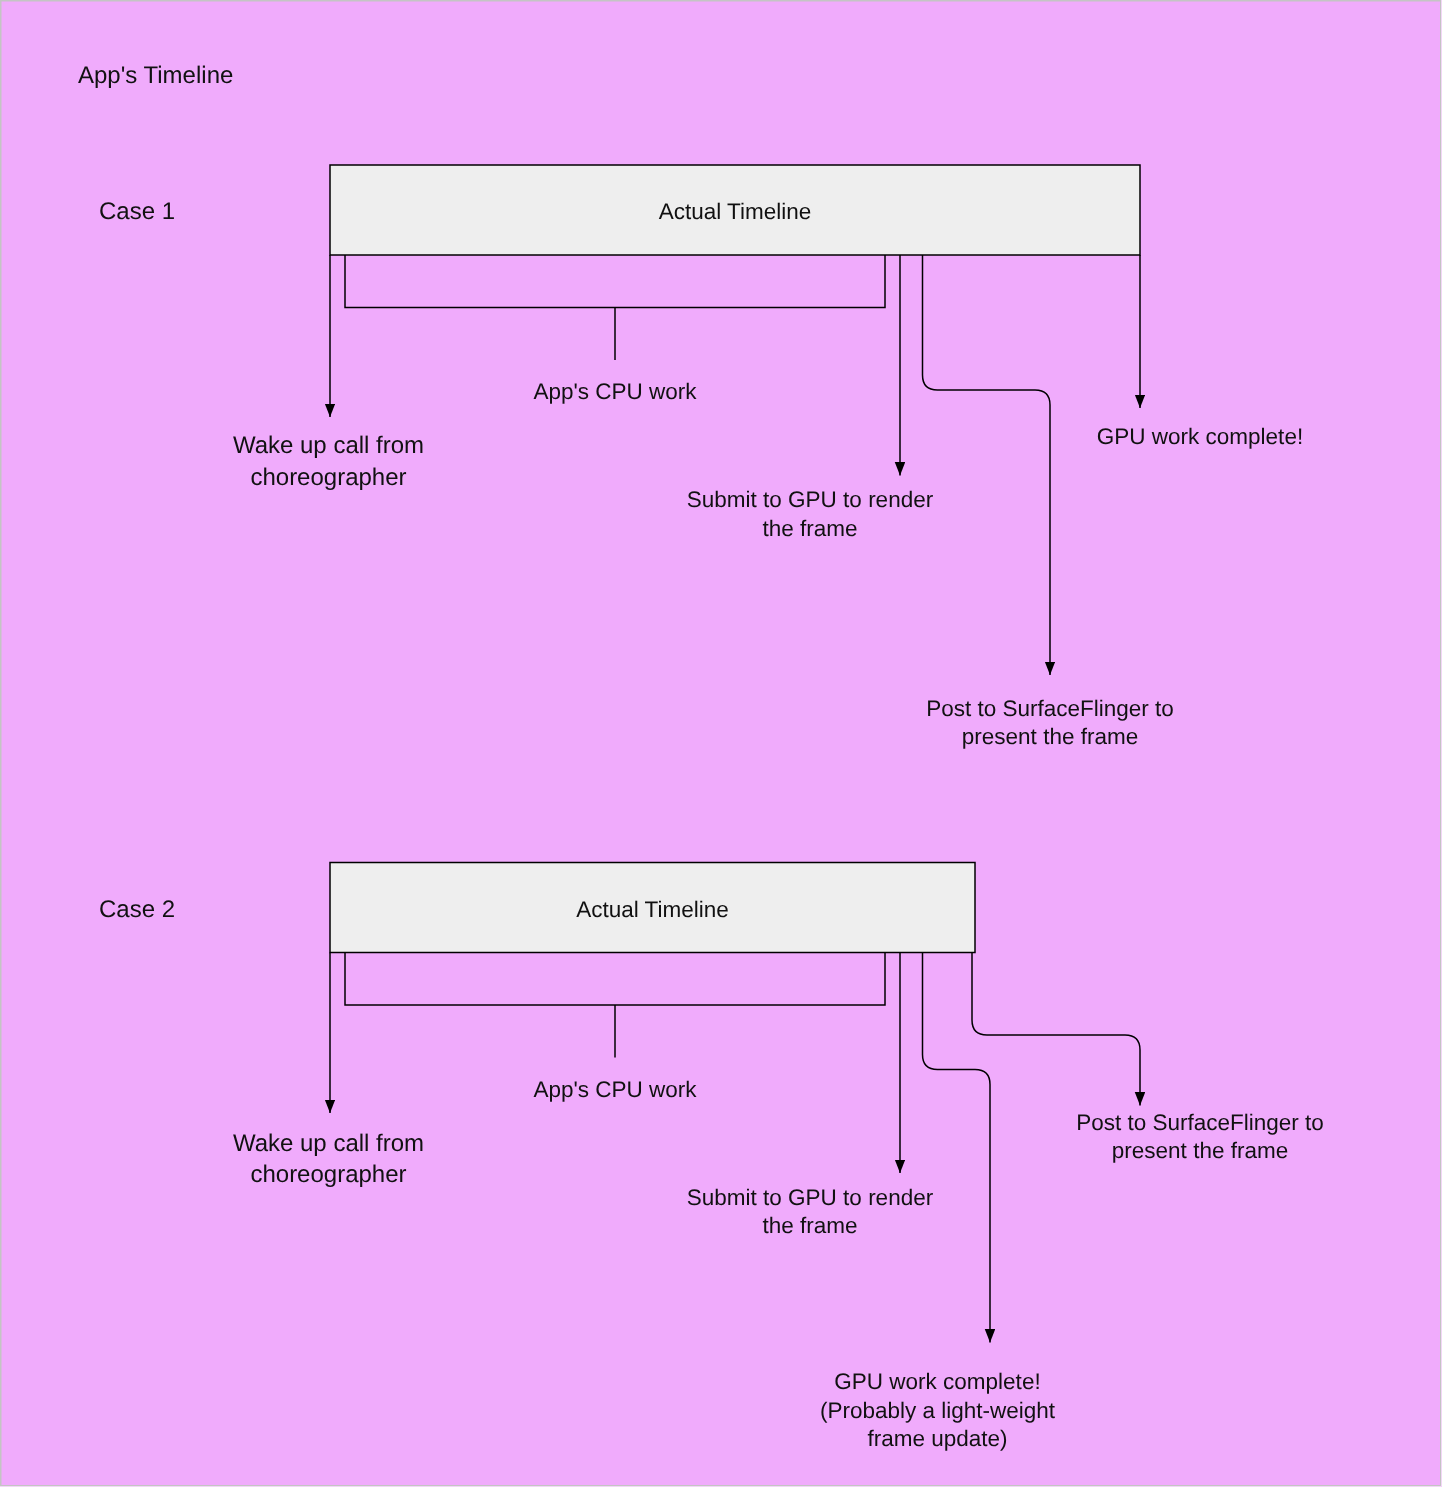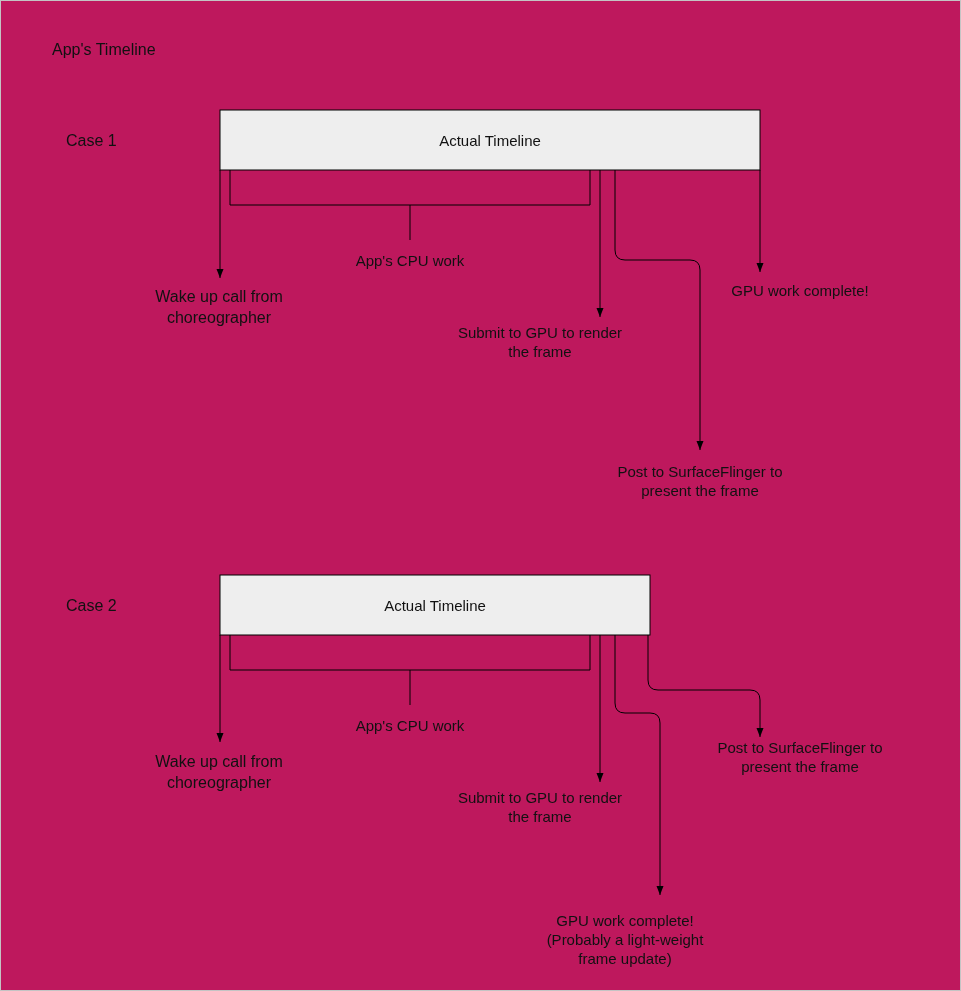--- a/index.html
+++ b/index.html
@@ -4,21 +4,21 @@
 <style>
   html, body {
     margin: 0;
     padding: 0;
     background: #ffffff;
   }
   .canvas-wrap {
     width: 961px;
     height: 991px;
     position: relative;
-    background: #be185d;
+    background: #f0abfc;
   }
   svg {
     display: block;
   }
   svg text {
     font-family: "Liberation Sans", sans-serif;
     fill: #111111;
   }
   .t15 { font-size: 15px; }
   .t16 { font-size: 16px; }

